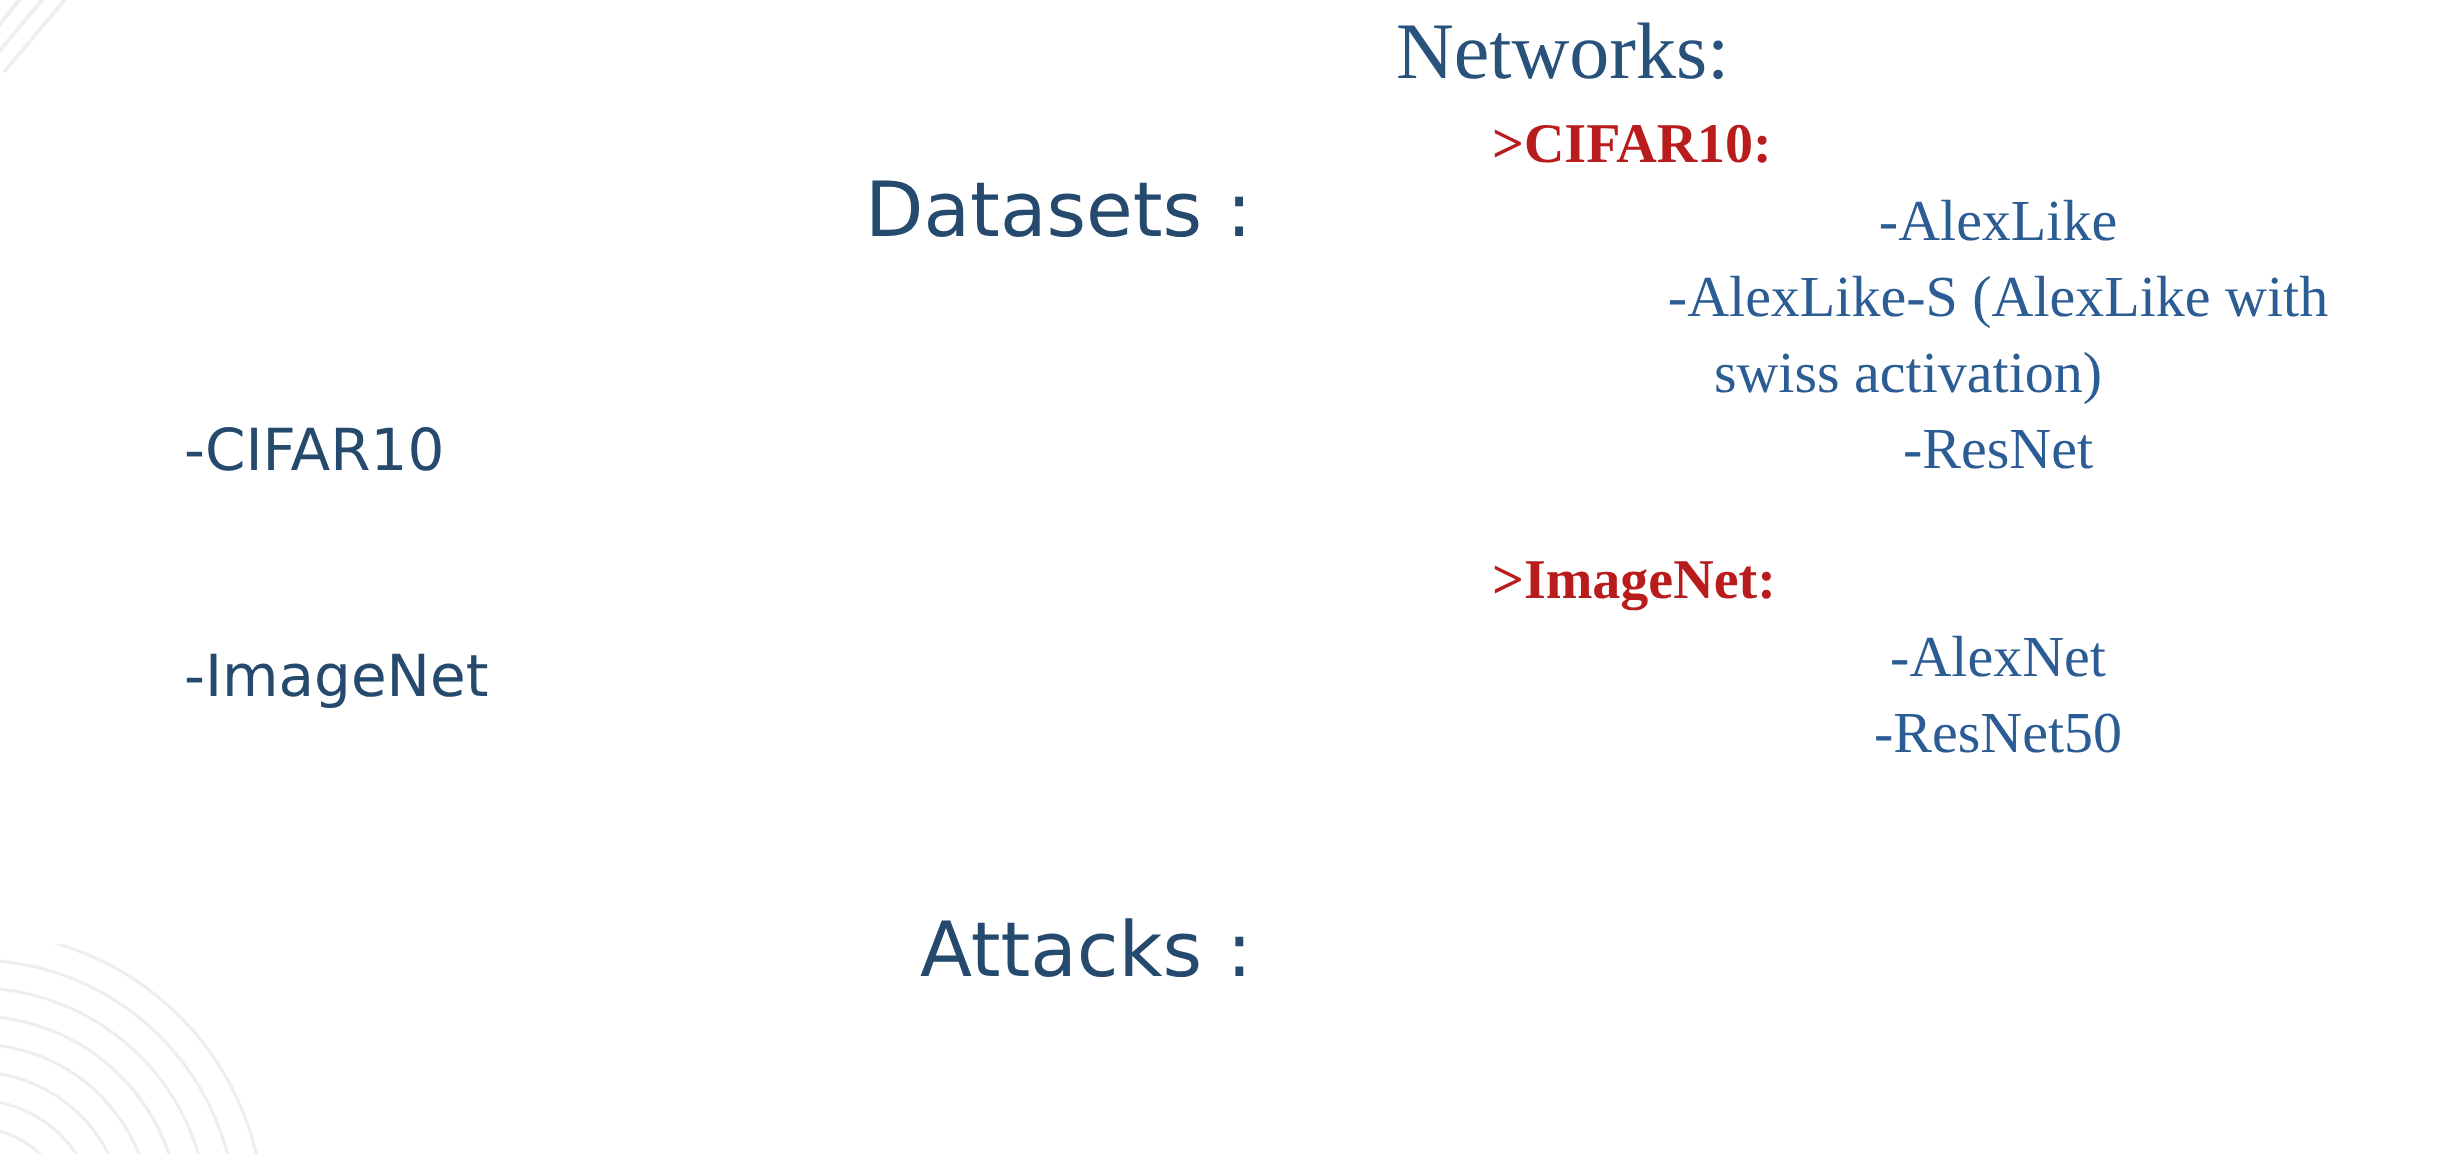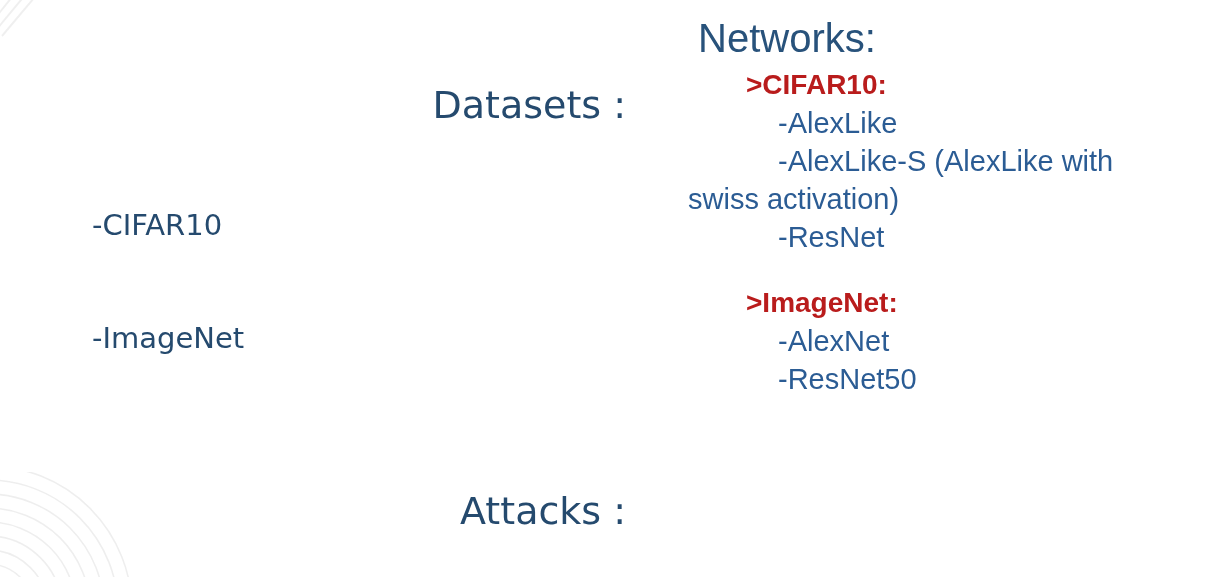--- a/index.html
+++ b/index.html
@@ -40,39 +40,39 @@
   }
   .left-col .section-heading {
     margin: 0;
     font-size: 38px;
     font-weight: normal;
     line-height: 46px;
     white-space: pre;
     text-align: right;
   }
   .left-col .section-heading.attacks {
-    margin-top: 56px;
+    margin-top: 20px;
   }
   .left-col ul {
     list-style: none;
     margin: 4px 0 0 66px;
     padding: 0;
     font-size: 29px;
     line-height: 37.5px;
     white-space: pre;
   }
 
   
   .right-col {
     position: absolute;
     left: 688px;
-    top: 14px;
+    top: 2px;
     width: 532px;
     color: #2b5c94;
-    font-family: Liberation Sans, sans-serif;
+    font-family: Liberation Serif, serif;
   }
   .right-col .column-title {
     margin: 0 0 0 10px;
     font-size: 40px;
     font-weight: normal;
     line-height: 48px;
     color: #28527b;
   }
   .right-col .group-heading {
     margin: 4px 0 0 58px;
@@ -87,20 +87,21 @@
   .right-col ul {
     list-style: none;
     margin: 0;
     padding: 0;
     font-size: 29px;
     line-height: 38px;
   }
   .right-col li {
     text-indent: 90px;
     white-space: pre-line;
+    text-align: center;
   }
 </style>
 </head>
 <body>
 
 <svg class="corner-decoration-top-left" width="70" height="48" viewBox="0 0 70 48" aria-hidden="true">
   <g fill="none" stroke="#ececec" stroke-width="2" opacity="0.8">
     <path d="M -4 30 L 26 -6"></path>
     <path d="M -8 22 L 16 -8"></path>
     <path d="M 2 36 L 34 -2"></path>

